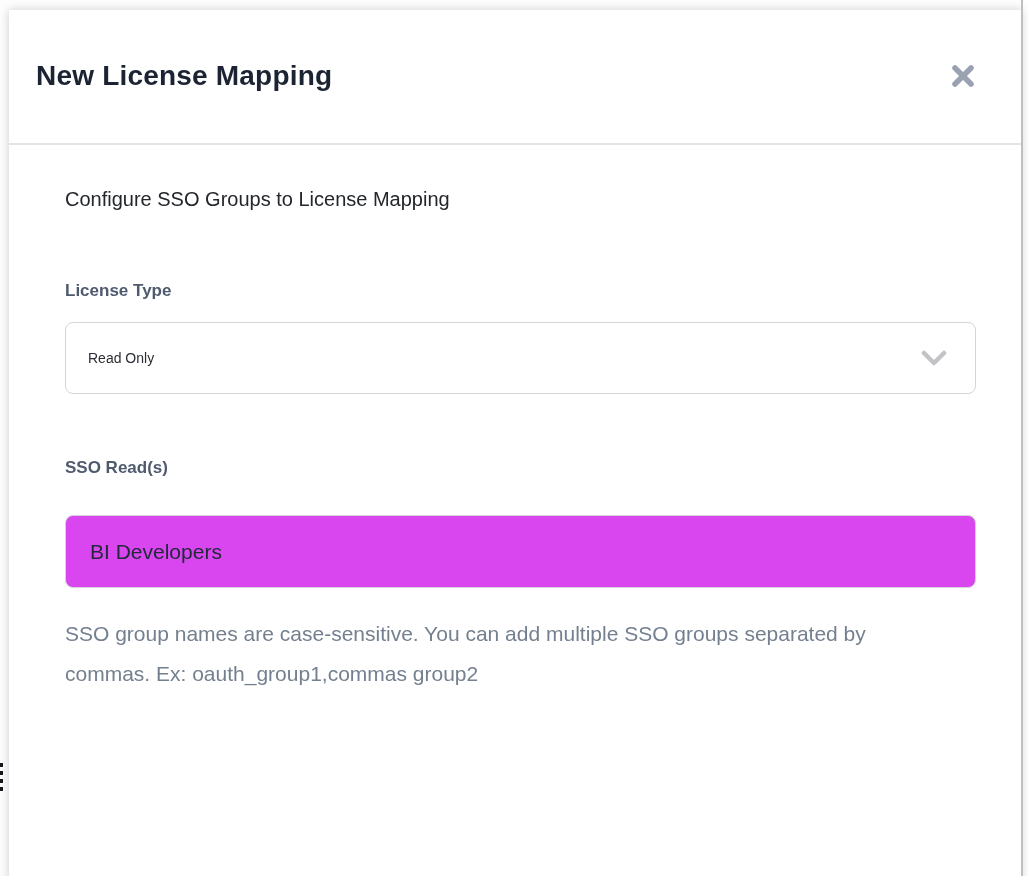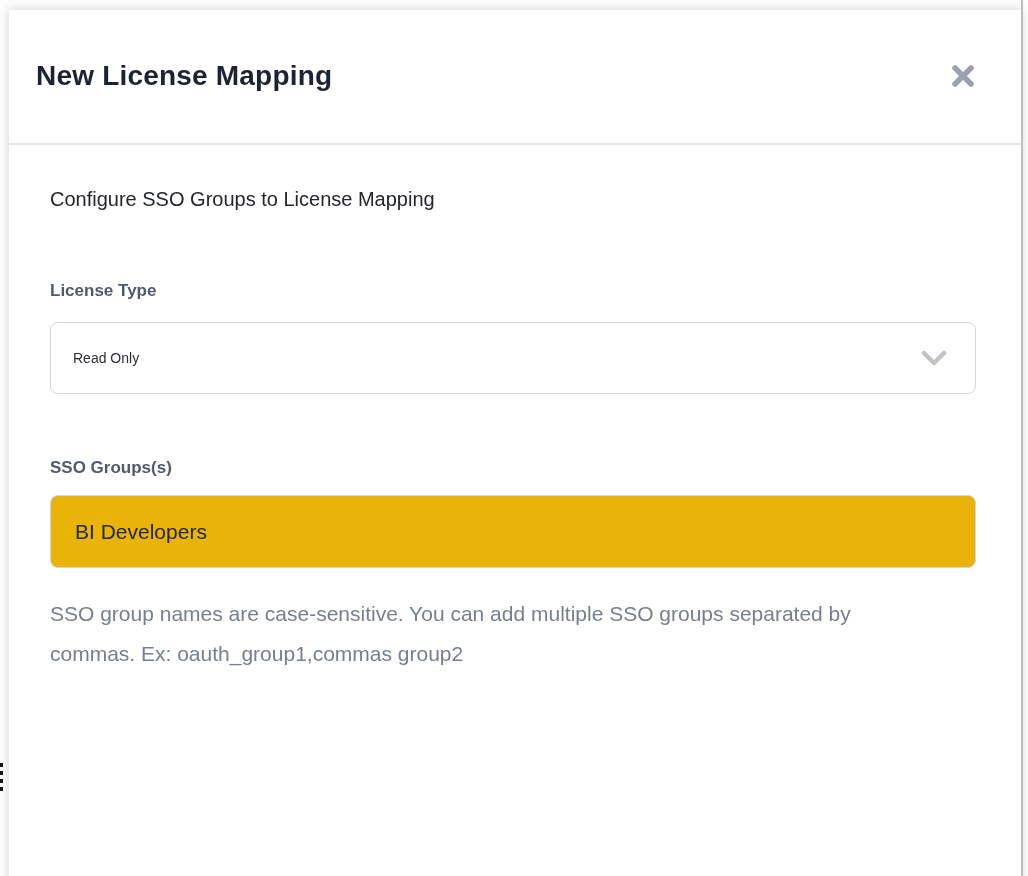--- a/index.html
+++ b/index.html
@@ -58,21 +58,21 @@
     color: var(--title);
     letter-spacing: 0.2px;
   }
   .close-btn {
     margin-left: auto;
     background: none; border: none; padding: 4px; cursor: pointer;
     display: flex; align-items: center; justify-content: center;
   }
   .close-btn svg { display: block; }
 
-  .modal-body { padding: 41px 45px 0 41px; }
+  .modal-body { padding: 41px 45px 0 56px; }
 
   .subtitle {
     margin: 0;
     font-size: 20px; font-weight: 400;
     color: var(--subtitle);
     line-height: 27px;
   }
 
   .form-group-label {
     display: block;
@@ -90,25 +90,25 @@
     border-radius: 8px;
     background: #ffffff;
     display: flex; align-items: center; justify-content: space-between;
     padding: 0 28px 0 22px;
     cursor: pointer;
   }
   .select-value {
     font-size: 14px; color: #2a2d33;
   }
   .text-input {
-    margin-top: 16px;
+    margin-top: 36px;
     width: 100%; height: 73px;
     border: 1px solid var(--border);
     border-radius: 8px;
-    background: #eab308;
+    background: #d946ef;
     padding: 0 24px;
     font-family: "Liberation Sans", "DejaVu Sans", sans-serif;
     font-size: 21px; color: var(--value-text);
     outline: none;
   }
   .helper-text {
     margin: 26px 0 0 0;
     max-width: 820px;
     font-size: 21px; line-height: 40px;
     color: var(--helper);
@@ -146,21 +146,21 @@
         <label class="form-group-label">License Type</label>
         <div class="select-box" role="combobox" aria-expanded="false">
           <span class="select-value">Read Only</span>
           <svg width="26" height="16" viewBox="0 0 26 16">
             <polyline points="3,3 13,13 23,3" fill="none" stroke="var(--chevron)" stroke-width="4.5" stroke-linecap="round" stroke-linejoin="round"></polyline>
           </svg>
         </div>
       </div>
 
       <div class="group-sso">
-        <label class="form-group-label">SSO Groups(s)</label>
+        <label class="form-group-label">SSO Read(s)</label>
         <input class="text-input" type="text" value="BI Developers" style="">
         <p class="helper-text">SSO group names are case-sensitive. You can add multiple SSO groups separated by commas. Ex: oauth_group1,commas group2</p>
       </div>
 
     </div>
   </div>
 
   <div class="right-edge-line"></div>
 
 </div>

